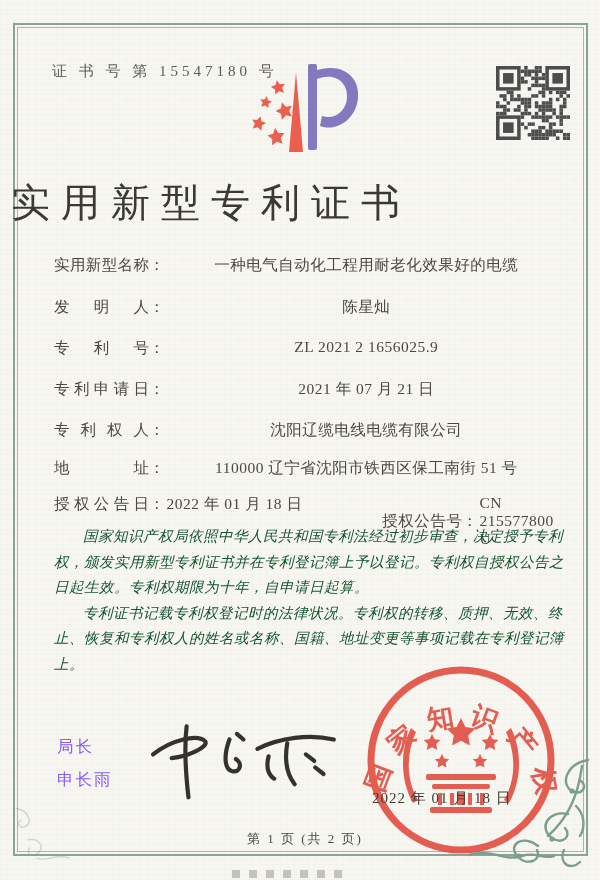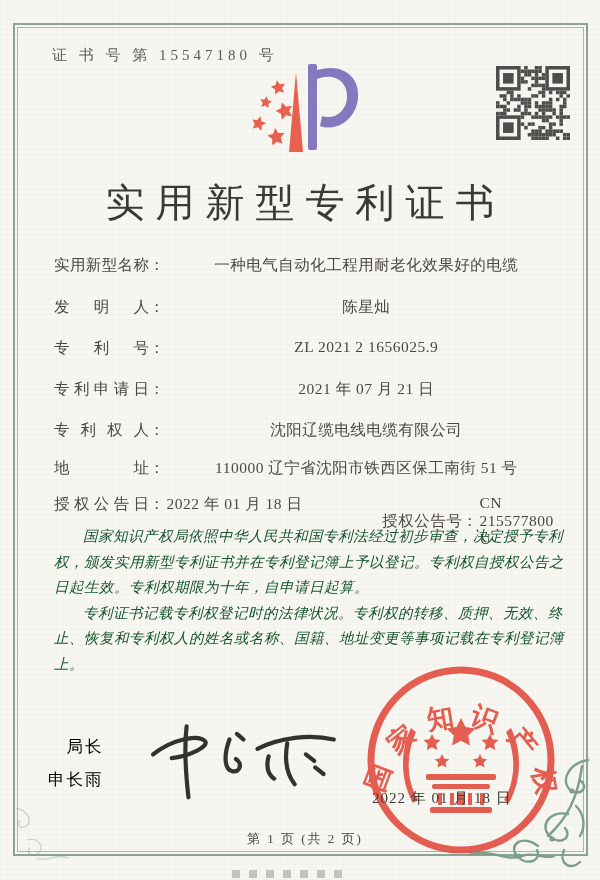--- a/index.html
+++ b/index.html
@@ -18,46 +18,46 @@
   }
   
   .frame{
     position:absolute;left:13px;top:23px;right:12px;bottom:24px;
     border:2px solid #8aa396;
   }
   .frame::after{
     content:"";position:absolute;inset:2px;border:1px solid #a5b8ab;
   }
   .cert-no{
-    position:absolute;left:52px;top:46px;
+    position:absolute;left:52px;top:62px;
     font-size:15px;letter-spacing:4px;color:#5c5b55;
   }
   .logo{position:absolute;left:232px;top:56px;width:140px;height:114px;}
   .qr{position:absolute;left:496px;top:66px;width:74px;height:74px;}
   .title{
-    position:absolute;left:0;right:0;top:176px;text-align:center;
+    position:absolute;left:0;right:0;top:176px;
     font-size:39px;color:#3a3933;letter-spacing:11px;text-indent:11px;
   }
   .rows{position:absolute;left:54px;right:34px;top:0;}
   .row{position:absolute;left:0;right:0;display:flex;font-size:15.5px;color:#4b4842;}
   .lbl{
     display:inline-block;width:95px;flex:0 0 95px;
     text-align:justify;text-align-last:justify;
   }
   .colon{flex:0 0 auto;}
   .val{flex:1;letter-spacing:.5px;padding-left:2px;text-align:center;}
   .row2{position:absolute;left:0;right:0;font-size:15.5px;color:#4b4842;}
   .pair2{position:absolute;top:0;display:flex;align-items:center;}
   .paras{
     position:absolute;left:54px;right:36px;top:524px;
     font-size:14.5px;line-height:25.5px;color:#14532d;
     font-style:italic;
   }
   .paras p{margin:0;text-indent:2em;letter-spacing:.5px;}
-  .officer{position:absolute;left:48px;top:736px;font-size:16.5px;color:#000000;font-style:normal;text-align:right;}
+  .officer{position:absolute;left:57px;top:736px;font-size:16.5px;color:#8b5cf6;font-style:normal;}
   .officer div{margin-bottom:11px;letter-spacing:2px;}
   .signature{position:absolute;left:140px;top:710px;width:205px;height:100px;}
   .seal{position:absolute;left:360px;top:662px;width:202px;height:200px;opacity:.88;}
   .seal-date{
     position:absolute;left:372px;top:789px;font-size:15px;color:#403c35;
     letter-spacing:1px;font-style:normal;
   }
   .footer{
     position:absolute;left:10px;right:0;top:830px;text-align:center;
     font-size:13px;color:#4c4a44;letter-spacing:2px;

